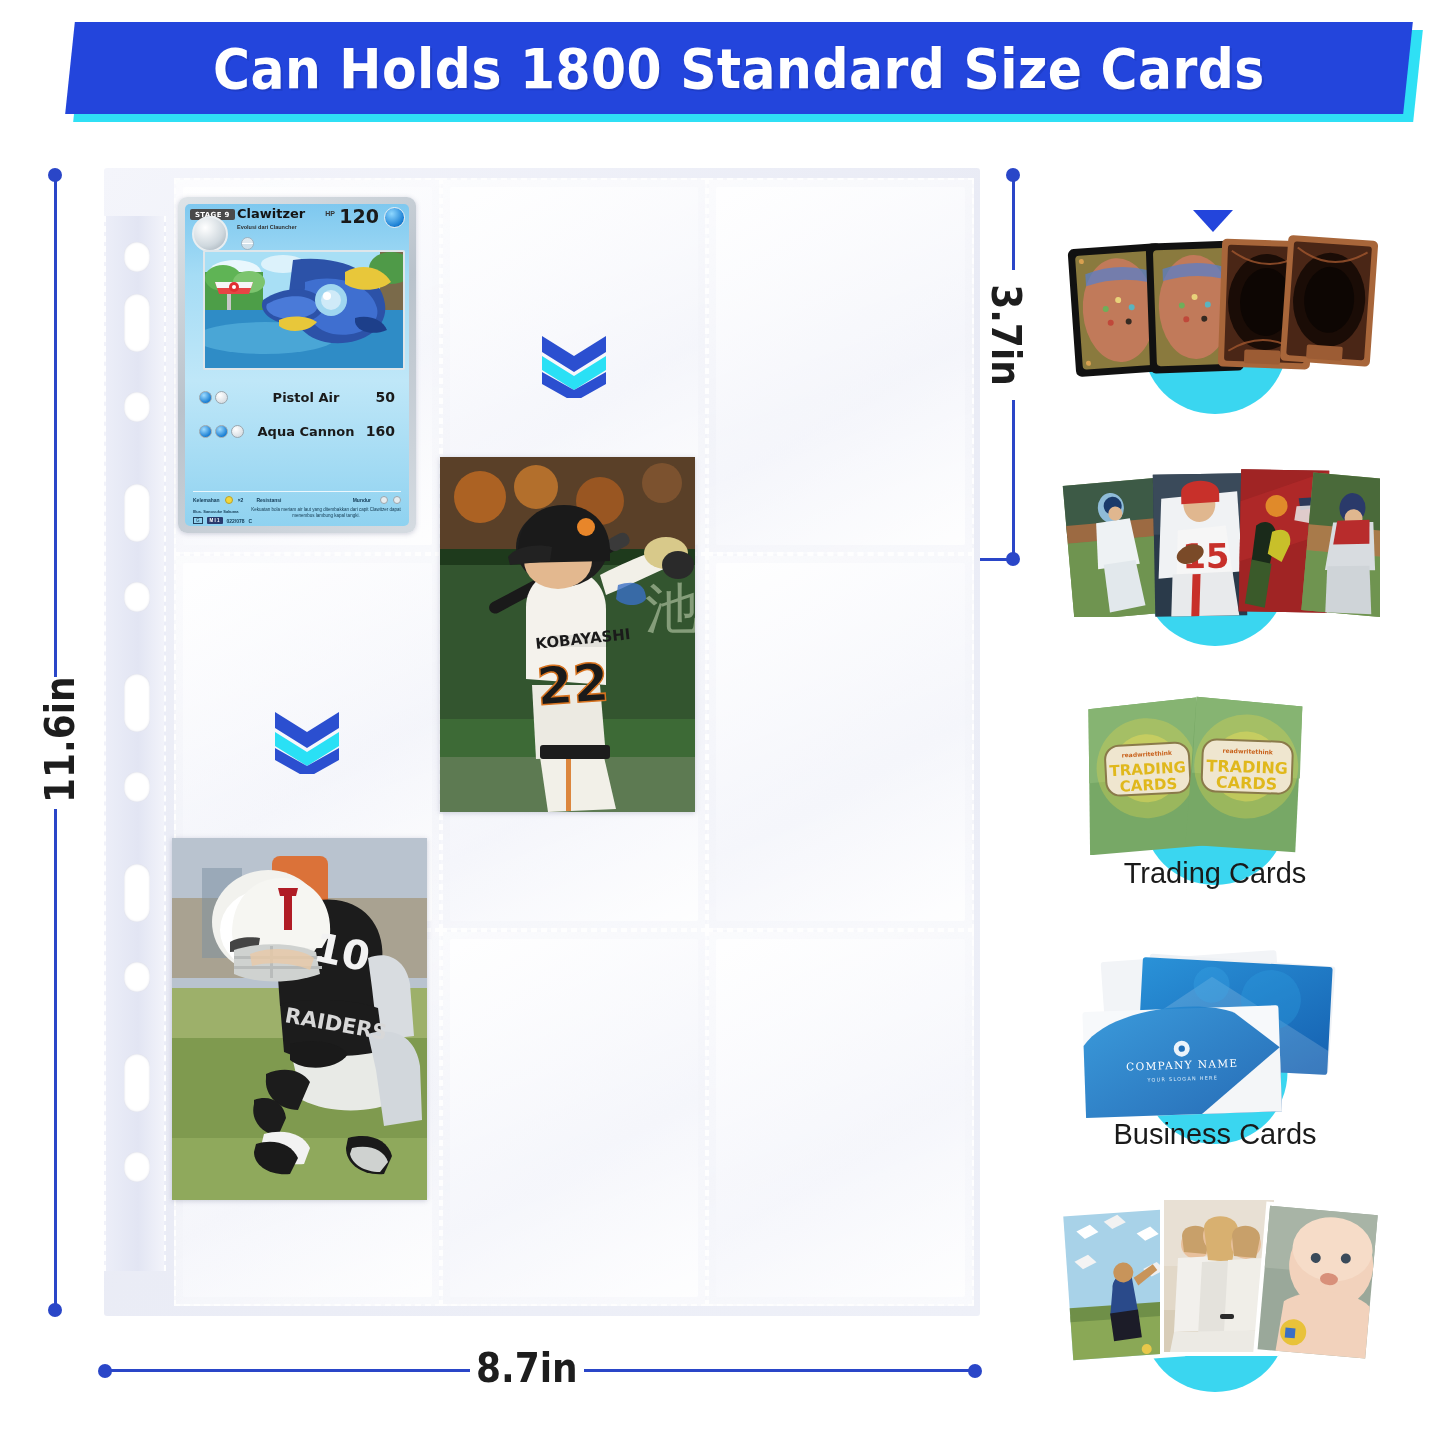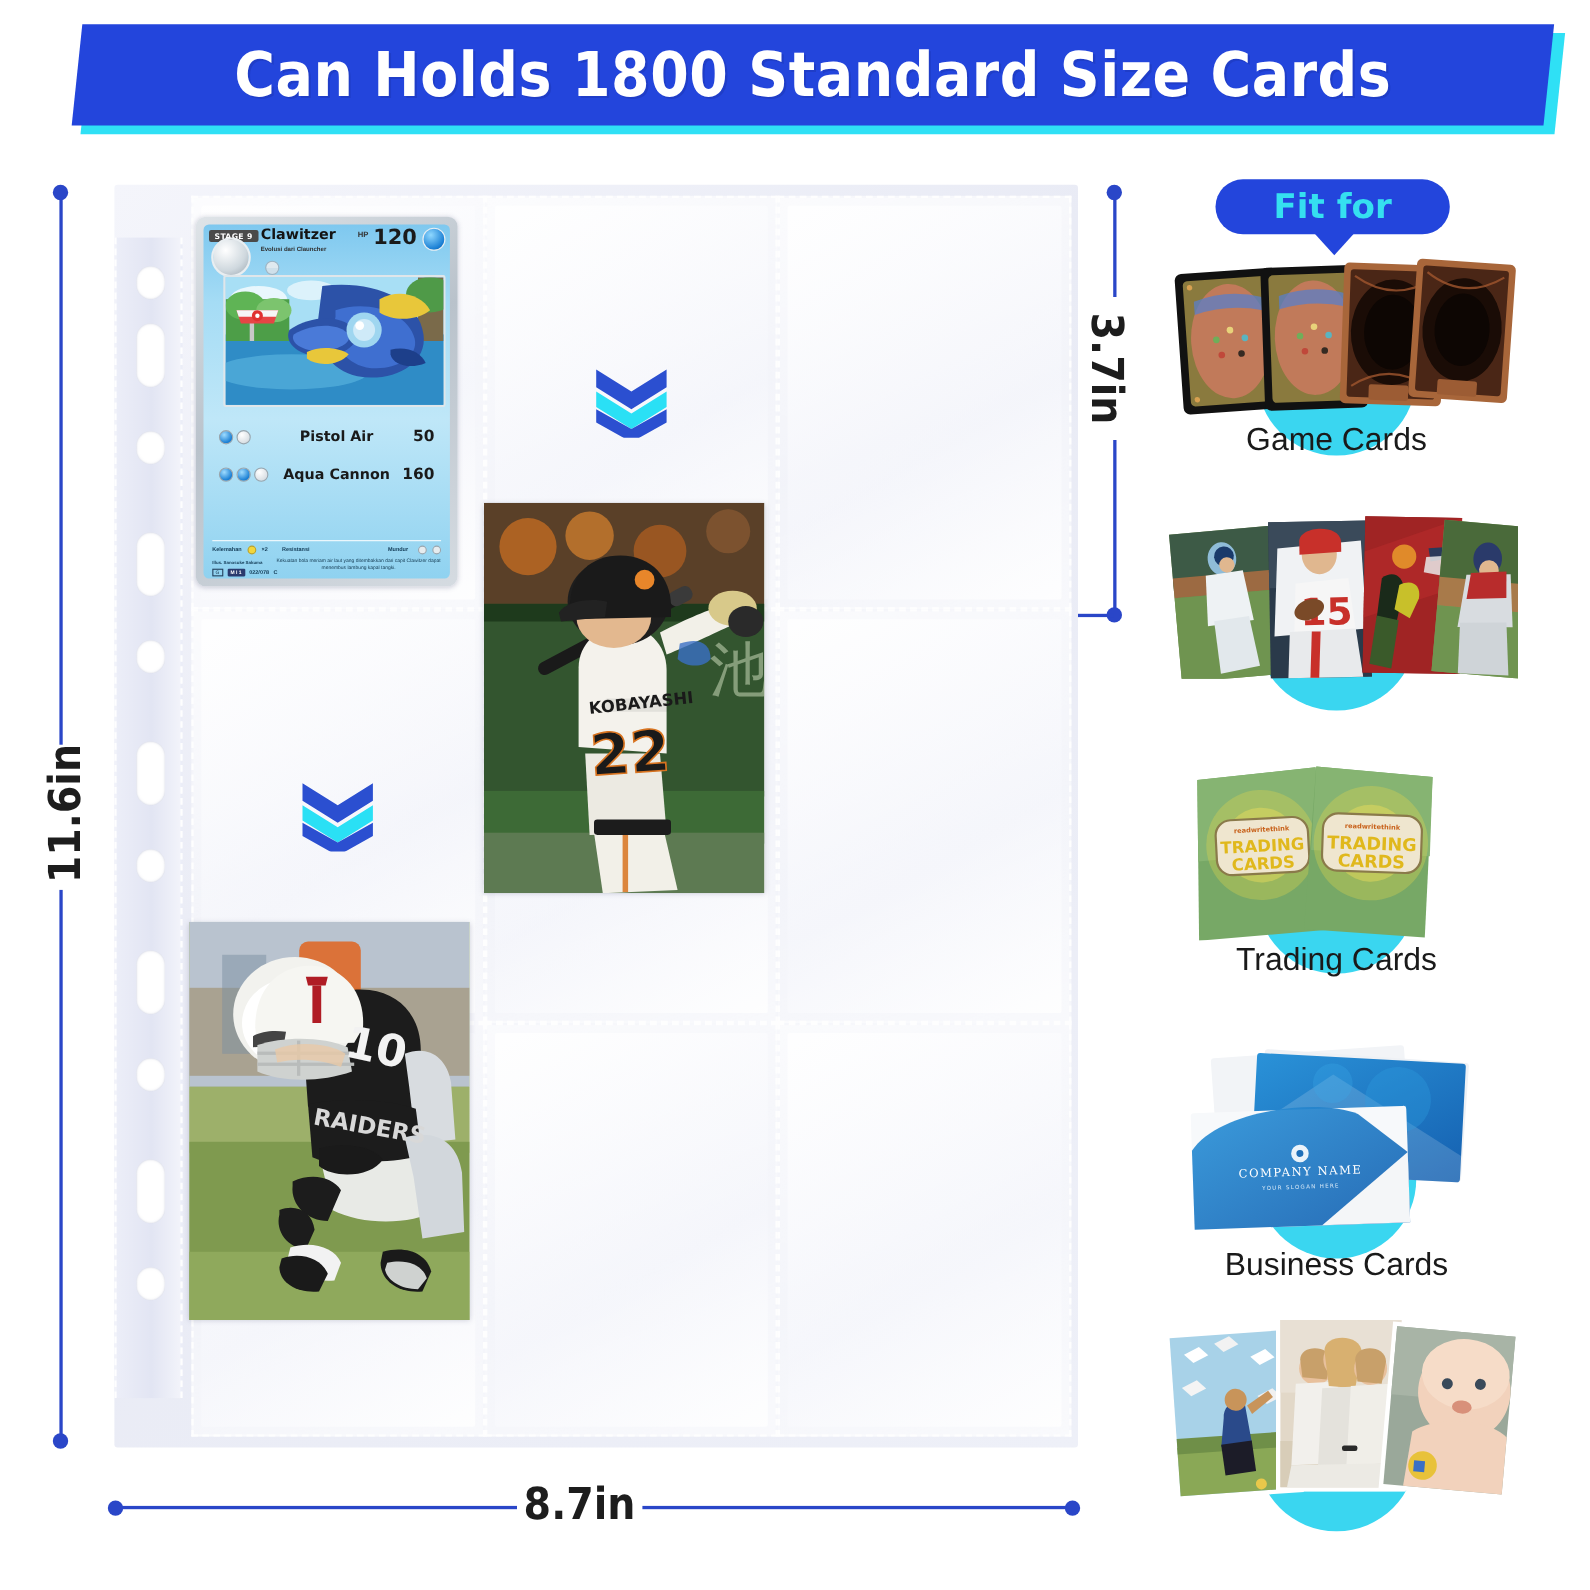--- a/index.html
+++ b/index.html
@@ -499,23 +499,20 @@
       <path d="M118 206 C142 200 166 204 176 216 C166 232 132 234 118 222 Z" fill="#1a1a1a"></path>
       <path d="M94 236 C112 228 130 232 138 244 L126 272 C108 272 92 258 94 240 Z" fill="#1c1c1c"></path>
       <path d="M82 262 C98 256 112 264 114 280 L106 298 C90 296 78 282 82 266 Z" fill="#1c1c1c"></path>
       <path d="M92 296 C112 290 132 296 138 310 L132 326 C110 328 90 318 90 304 Z" fill="#f2f2f2"></path>
       <path d="M84 306 C102 300 120 306 126 320 L118 336 C98 338 82 328 82 314 Z" fill="#1a1a1a"></path>
       <path d="M176 300 C198 294 216 302 220 318 L212 336 C190 338 174 326 174 310 Z" fill="#1a1a1a"></path>
       <path d="M180 310 C198 306 212 312 216 324 L208 334 C192 334 180 326 178 316 Z" fill="#cfd2d0"></path>
     </svg>
   </div>
 
-  <div class="fitfor">
-    <span class="fitfor-text">Fit for</span>
-  </div>
   <div class="fitfor-arrow"></div>
 
   <div class="fit-item" style="left:1050px; top:232px;">
     <div class="fit-stage" style="height:150px;">
       <div class="fit-blob" style="top:110px;"></div>
       <svg width="330" height="150" viewBox="0 0 330 150" style="position:absolute;left:0;top:0;">
         <g transform="rotate(-4 70 80)">
           <rect x="22" y="14" width="94" height="128" rx="6" fill="#111"></rect>
           <rect x="29" y="21" width="80" height="114" rx="4" fill="#8a7a3e"></rect>
           <ellipse cx="69" cy="78" rx="36" ry="52" fill="#c17a5a"></ellipse>
@@ -553,21 +550,20 @@
         <g transform="rotate(4 282 70)">
           <rect x="234" y="6" width="90" height="126" rx="5" fill="#a8663a"></rect>
           <rect x="240" y="12" width="78" height="114" rx="3" fill="#4a2616"></rect>
           <ellipse cx="279" cy="68" rx="36" ry="47" fill="#1a0c06"></ellipse>
           <ellipse cx="279" cy="68" rx="25" ry="33" fill="#0d0603"></ellipse>
           <path d="M244 18 Q279 42 314 18" stroke="#a0562e" stroke-width="2" fill="none" opacity=".8"></path>
           <rect x="260" y="114" width="36" height="14" rx="2" fill="#9c5c34"></rect>
         </g>
       </svg>
     </div>
-    <div class="fit-label" style="top:152px;">Game Cards</div>
   </div>
 
   <div class="fit-item" style="left:1050px; top:462px;">
     <div class="fit-stage" style="height:155px;">
       <div class="fit-blob" style="top:112px;"></div>
       <svg width="330" height="155" viewBox="0 0 330 155" style="position:absolute;left:0;top:0;">
         <g transform="rotate(-5 62 82)">
           <rect x="18" y="20" width="92" height="135" fill="#6a8a4c"></rect>
           <rect x="18" y="20" width="92" height="52" fill="#3d5a46"></rect>
           <rect x="18" y="60" width="92" height="18" fill="#9c6a42"></rect>
@@ -672,21 +668,21 @@
           <path d="M34 58 L230 58 L230 164 L34 164 Z" fill="#ffffff" opacity=".2"></path>
           <path d="M34 92 C60 56 150 48 186 64 L230 100 L230 164 L34 164 Z" fill="url(#bizg)" opacity=".92"></path>
           <path d="M150 164 L230 100 L230 164 Z" fill="#f4f6f8"></path>
           <circle cx="132" cy="98" r="8" fill="#ffffff" opacity=".9"></circle>
           <circle cx="132" cy="98" r="3.2" fill="#1f6fb8"></circle>
           <text x="132" y="118" font-size="10.5" fill="#ffffff" text-anchor="middle" letter-spacing="1.4" font-family="DejaVu Serif, serif">COMPANY NAME</text>
           <text x="132" y="130" font-size="5" fill="#d8eaf8" text-anchor="middle" letter-spacing="1.2" font-family="DejaVu Sans, sans-serif">YOUR SLOGAN HERE</text>
         </g>
       </svg>
     </div>
-    <div class="fit-label" style="top:184px;">Business Cards</div>
+    <div class="fit-label" style="top:168px;">Business Cards</div>
   </div>
 
   <div class="fit-item" style="left:1050px; top:1192px;">
     <div class="fit-stage" style="height:175px;">
       <div class="fit-blob" style="top:128px;"></div>
       <svg width="330" height="175" viewBox="0 0 330 175" style="position:absolute;left:0;top:0;">
         <g transform="rotate(-4 80 90)">
           <rect x="14" y="16" width="116" height="152" fill="#ffffff"></rect>
           <rect x="18" y="20" width="108" height="144" fill="#a8d2e8"></rect>
           <rect x="18" y="120" width="108" height="44" fill="#8aa856"></rect>

